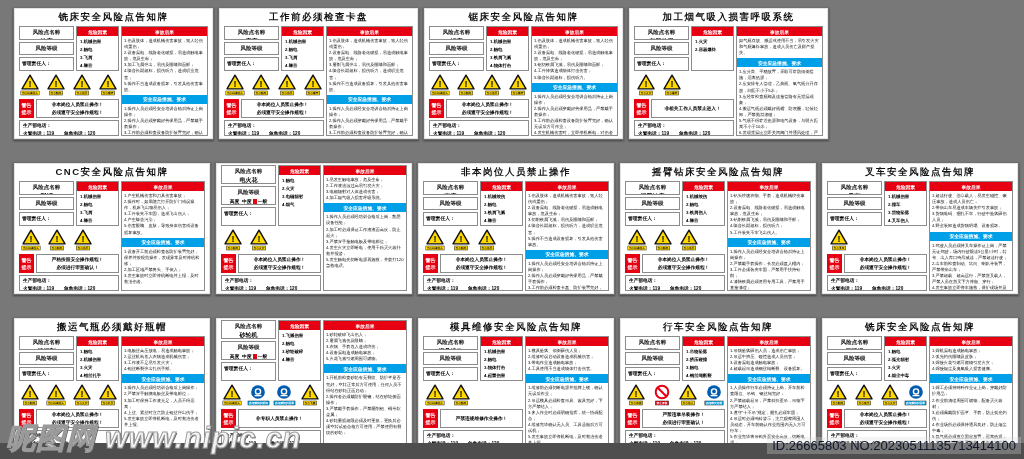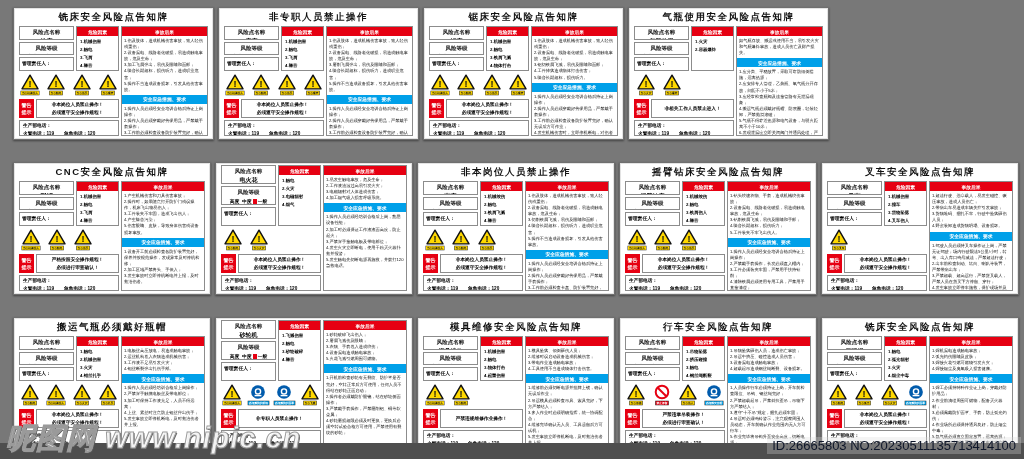--- a/index.html
+++ b/index.html
@@ -145,21 +145,21 @@
                 <div>必须遵守安全操作规程！</div>
               </div>
       </div>
       <div class="phone box">
         <div>生产部电话：</div>
         <div><span>火警电话：119</span><span class="sp"></span><span>急救电话：120</span></div>
       </div>
     </div>
   </div>
         <div class="card">
-    <div class="card-title">非专职人员禁止操作</div>
+    <div class="card-title">工作前必须检查卡盘</div>
     <div class="card-body">
       <div class="left">
         <div class="box name-box">
           <div class="b-label">风险点名称</div>
           <div class="b-name">磨床</div>
         </div>
         <div class="box level-box">
           <div class="b-label">风险等级</div>
           <div class="lv-line">
             <span>高度</span>&nbsp;&nbsp;<span>中度</span><span class="lv-mark"></span><span>一般</span>
@@ -321,21 +321,21 @@
                 <div>必须遵守安全操作规程！</div>
               </div>
       </div>
       <div class="phone box">
         <div>生产部电话：</div>
         <div><span>火警电话：119</span><span class="sp"></span><span>急救电话：120</span></div>
       </div>
     </div>
   </div>
         <div class="card">
-    <div class="card-title">气瓶使用安全风险点告知牌</div>
+    <div class="card-title">加工烟气吸入损害呼吸系统</div>
     <div class="card-body">
       <div class="left">
         <div class="box name-box">
           <div class="b-label">风险点名称</div>
           <div class="b-name">气瓶使用</div>
         </div>
         <div class="box level-box">
           <div class="b-label">风险等级</div>
           <div class="lv-line">
             <span>高度</span>&nbsp;&nbsp;<span>中度</span><span class="lv-mark"></span><span>一般</span>

